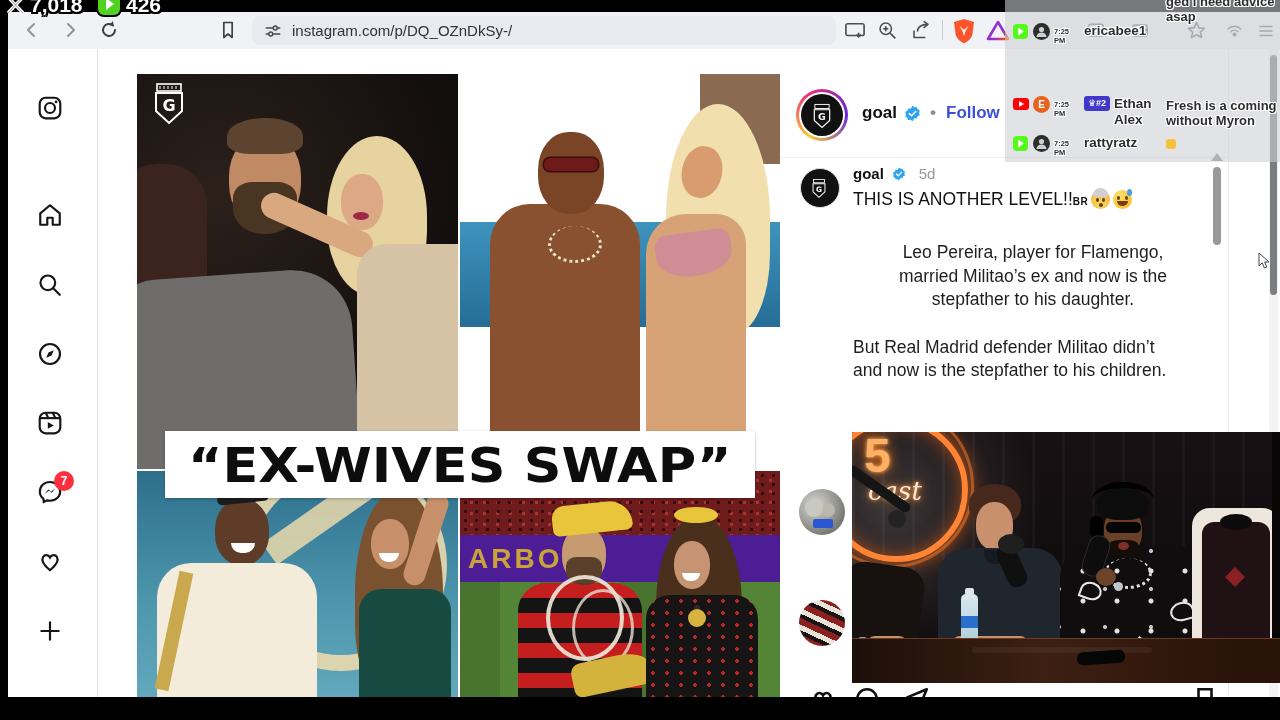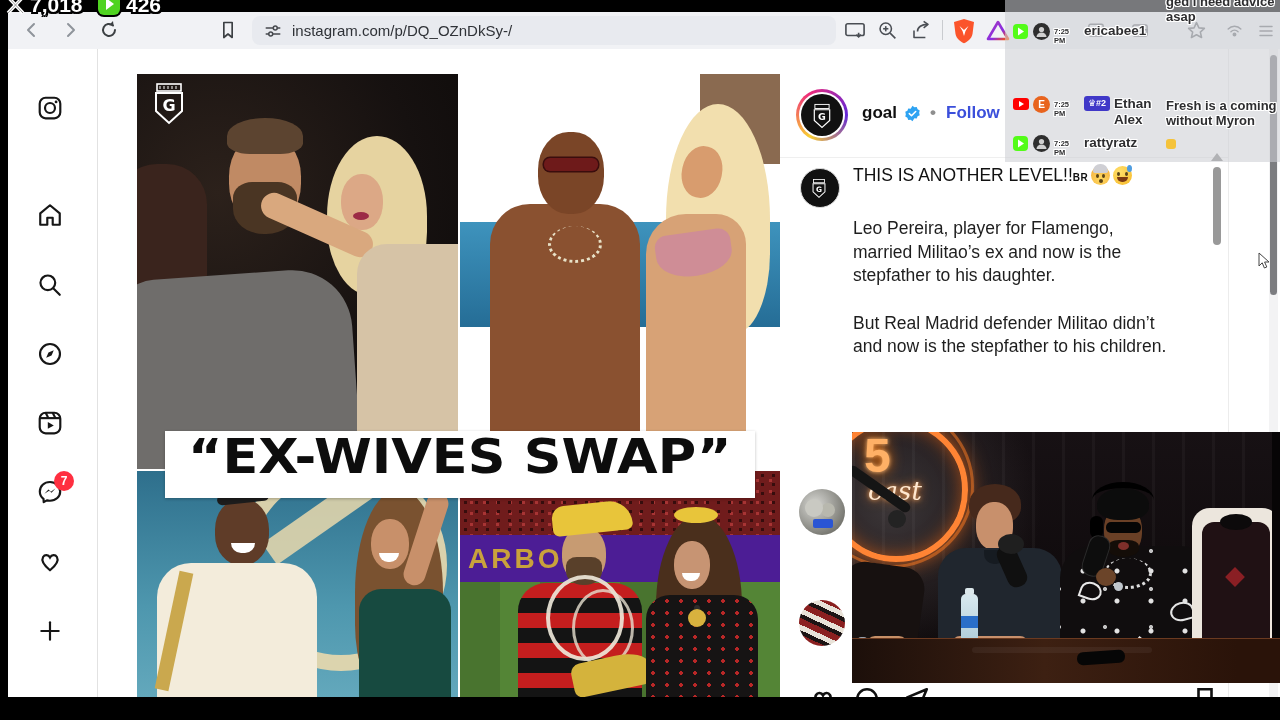--- a/index.html
+++ b/index.html
@@ -274,21 +274,21 @@
 
         <div class="abs" style="left:196px;top:44px;width:86px;height:182px;background:#4a2f1c;border-radius:50% 50% 25% 30%;"></div>
         <div class="abs" style="left:214px;top:36px;width:44px;height:16px;background:#e8c53a;border-radius:50%;"></div>
         <div class="abs" style="left:214px;top:70px;width:36px;height:48px;background:#c79473;border-radius:48%;"></div>
         <div class="abs" style="left:222px;top:102px;width:18px;height:8px;background:#fff;border-radius:0 0 9px 9px;"></div>
         <div class="abs" style="left:186px;top:124px;width:112px;height:102px;border-radius:24px 24px 0 0;background:#161414;
                     background-image:radial-gradient(circle 2px,#b92727 0 1.6px,transparent 2px);background-size:14px 12px;"></div>
         <div class="abs" style="left:228px;top:138px;width:18px;height:18px;background:#d8b23e;border-radius:50%;box-shadow:0 -10px 0 -6px #2c2c2c;"></div>
       </div>
 
-      <div class="abs" style="left:28px;top:357px;width:590px;height:67px;background:#fff;display:flex;align-items:flex-start;justify-content:center;box-shadow:0 1px 3px rgba(0,0,0,.25);">
+      <div class="abs" style="left:28px;top:357px;width:590px;height:67px;background:#fff;display:flex;align-items:center;justify-content:center;box-shadow:0 1px 3px rgba(0,0,0,.25);">
         <span style="font-family:'DejaVu Sans',sans-serif;font-weight:bold;font-size:43px;color:#0d0d0d;
                      transform:scale(1.22,1.12);white-space:nowrap;letter-spacing:0px;">“EX-WIVES SWAP”</span>
       </div>
     </div>
 
     <div class="abs" style="left:772px;top:0;width:448px;height:108px;background:#fff;">
       <div class="abs" style="left:16px;top:40px;width:52px;height:52px;border-radius:50%;
                   background:conic-gradient(from 210deg,#f9ce34,#ee2a7b,#6228d7,#f9ce34);">
         <div class="abs" style="left:3px;top:3px;width:46px;height:46px;border-radius:50%;background:#fff;">
           <div class="abs" style="left:2px;top:2px;width:42px;height:42px;border-radius:50%;background:#111;">
@@ -314,24 +314,34 @@
 
     <div class="abs" style="left:772px;top:116px;width:448px;">
       <div class="abs" style="left:20px;top:3px;width:38px;height:38px;border-radius:50%;background:#111;border:1px solid #ddd;">
         <svg width="36" height="36" viewBox="0 0 36 44" style="transform:scale(.56) translate(0,3px);">
           <rect x="6" y="2" width="24" height="7" fill="none" stroke="#fff" stroke-width="1.8"></rect>
           <path d="M5 11 h26 v18 l-13 12 l-13-12 z" fill="none" stroke="#fff" stroke-width="2.2"></path>
           <text x="18" y="29" text-anchor="middle" fill="#fff" font-size="16" font-weight="bold" font-family="DejaVu Sans">G</text>
         </svg>
       </div>
       <div class="abs" style="left:73px;top:0;width:360px;">
+        <div style="height:24px;">
+          <span style="font-size:15px;font-weight:bold;color:#111;">goal</span>
+          <span style="display:inline-block;vertical-align:-2px;margin-left:4px;">
+            <svg width="14" height="14" viewBox="0 0 24 24">
+                <path d="M12 1 l2.6 2.2 3.4-.4 1.2 3.2 3 1.6-.8 3.4.8 3.4-3 1.6-1.2 3.2-3.4-.4L12 23l-2.6-2.2-3.4.4-1.2-3.2-3-1.6.8-3.4L1.8 9.6l3-1.6 1.2-3.2 3.4.4z" fill="#2ea3f2"></path>
+                <path d="M7.5 12.2 L10.6 15.2 L16.5 9.2" fill="none" stroke="#fff" stroke-width="2.4" stroke-linecap="round"></path>
+              </svg>
+          </span>
+          <span style="font-size:15px;color:#9a9a9a;margin-left:8px;">5d</span>
+        </div>
         <div style="font-size:17.5px;color:#111;height:30px;">
           <span>THIS IS ANOTHER LEVEL!!</span><span style="font-size:10px;font-weight:bold;letter-spacing:.5px;">BR</span><span class="emoji" style="background:radial-gradient(circle at 50% 70%,#ffd95e,#f2a93b);"><span class="abs" style="left:2px;top:-2px;width:15px;height:9px;background:#cfcfd4;border-radius:8px 8px 2px 2px;"></span><i style="left:5px;"></i><i style="left:11px;"></i><span class="abs" style="left:7.5px;top:13px;width:4px;height:4px;border-radius:50%;background:#5a4418;"></span></span><span class="emoji"><span class="abs" style="left:4px;top:11px;width:11px;height:5px;background:#7c3a12;border-radius:0 0 8px 8px;"></span><i style="left:4px;top:6px;"></i><i style="left:12px;top:6px;"></i><span class="abs" style="left:14px;top:-1px;width:5px;height:7px;background:#4f9de0;border-radius:50% 50% 50% 50%;"></span></span>
         </div>
-        <div style="margin-top:22px;font-size:17.5px;line-height:23.5px;color:#1e1e1e;">
+        <div style="margin-top:22px;font-size:17.5px;line-height:23.5px;color:#1e1e1e;text-align:center;">
           <span class="pline">Leo Pereira, player for Flamengo,</span>
           <span class="pline">married Militao’s ex and now is the</span>
           <span class="pline">stepfather to his daughter.</span>
         </div>
         <div style="margin-top:24px;font-size:17.5px;line-height:23.5px;color:#1e1e1e;">
           <span class="pline">But Real Madrid defender Militao didn’t</span>
           <span class="pline">and now is the stepfather to his children.</span>
         </div>
       </div>
     </div>

